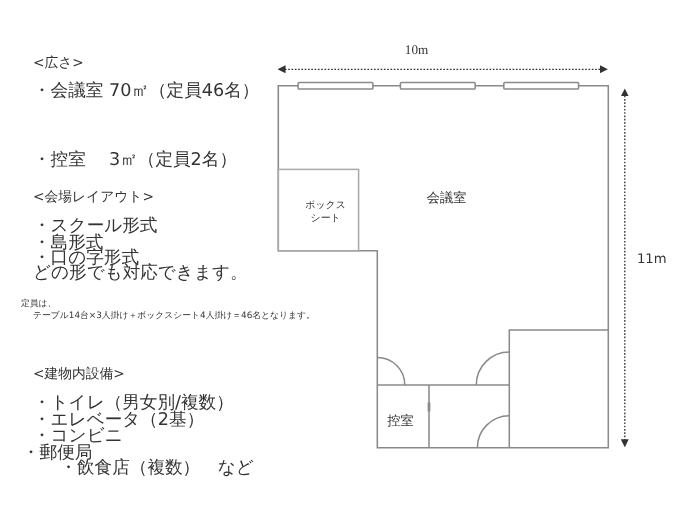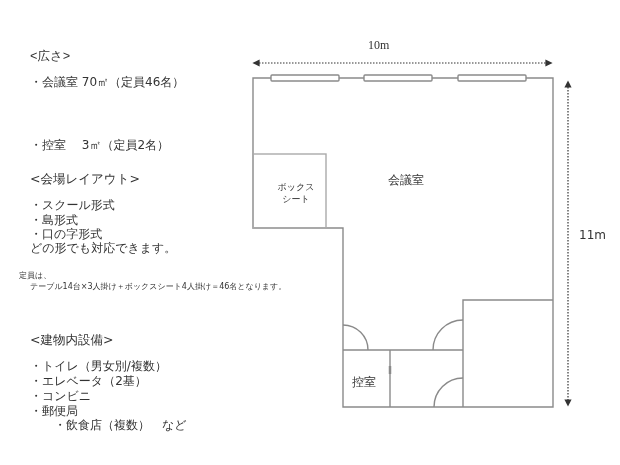--- a/index.html
+++ b/index.html
@@ -1,44 +1,44 @@
 <!DOCTYPE html>
 <html><head>
   <meta charset="utf-8">
   <style>
     html, body { margin: 0; padding: 0; background: #ffffff; }
     body { width: 620px; height: 465px; position: relative; overflow: hidden;
            font-family: "DejaVu Sans", "Liberation Sans", sans-serif; color: #333333; }
-    .txt { position: absolute; white-space: nowrap; font-size: 12px; line-height: 14px; }
+    .txt { position: absolute; white-space: nowrap; font-size: 16px; line-height: 14px; }
     .heading { font-size: 12.5px; }
     .small { font-size: 8px; line-height: 11px; }
     svg { position: absolute; left: 0; top: 0; }
     .plan-label { position: absolute; white-space: nowrap; text-align: center; }
   </style>
 </head>
 <body>
 
-<div class="txt heading" style="left:30px; top:50px;font-family:Liberation Mono, monospace;">&lt;広さ&gt;</div>
+<div class="txt heading" style="left:30px; top:50px;">&lt;広さ&gt;</div>
 <div class="txt" style="left:30px; top:75px;">・会議室 70㎡（定員46名）</div>
 <div class="txt" style="left:30px; top:90px;margin-top:48px;">・控室　 3㎡（定員2名）</div>
 
 <div class="txt heading" style="left:30px; top:172px;">&lt;会場レイアウト&gt;</div>
 <div class="txt" style="left:30px; top:198px;">・スクール形式</div>
 <div class="txt" style="left:30px; top:213px;">・島形式</div>
 <div class="txt" style="left:30px; top:227px;">・口の字形式</div>
 <div class="txt" style="left:30px; top:241px;">どの形でも対応できます。</div>
 
 <div class="txt small" style="left:19px; top:270px;">定員は、</div>
 <div class="txt small" style="left:30px; top:281px;">テーブル14台×3人掛け＋ボックスシート4人掛け＝46名となります。</div>
 
 <div class="txt heading" style="left:30px; top:333px;">&lt;建物内設備&gt;</div>
 <div class="txt" style="left:30px; top:359px;">・トイレ（男女別/複数）</div>
 <div class="txt" style="left:30px; top:374px;">・エレベータ（2基）</div>
 <div class="txt" style="left:30px; top:389px;">・コンビニ</div>
-<div class="txt" style="left:30px; top:404px;">・郵便局</div>
+<div class="txt" style="left:20px; top:404px;">・郵便局</div>
 <div class="txt" style="left:30px; top:418px;margin-left:24px;">・飲食店（複数）　など</div>
 
 <svg width="620" height="465" viewBox="0 0 620 465">
   <defs>
     <marker id="arrowhead" markerWidth="6" markerHeight="6" refX="3" refY="3" orient="auto-start-reverse">
       <path d="M0,0 L6,3 L0,6 z" fill="#333333"></path>
     </marker>
   </defs>
 
   <line x1="256" y1="63" x2="549" y2="63" stroke="#333333" stroke-width="1.2" stroke-dasharray="1.5 1.5" marker-start="url(#arrowhead)" marker-end="url(#arrowhead)"></line>

